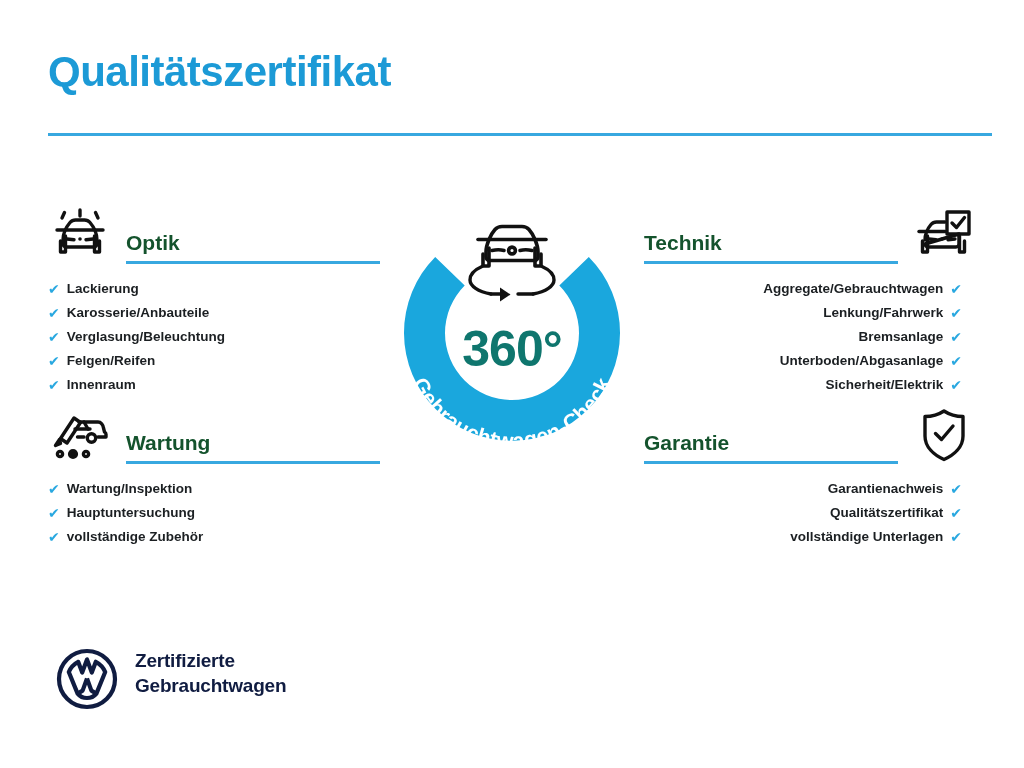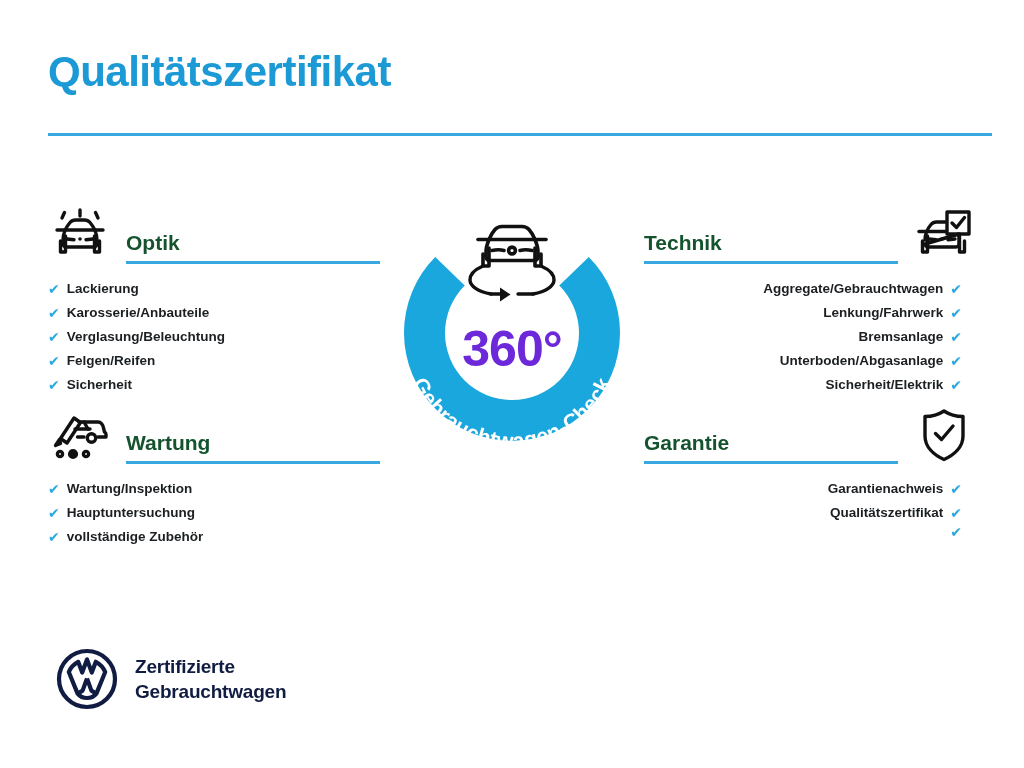--- a/index.html
+++ b/index.html
@@ -142,32 +142,32 @@
     width: 268px;
     height: 268px;
     display: flex;
     align-items: center;
     justify-content: center;
     pointer-events: none;
   }
   .badge-degrees {
     font-size: 50px;
     font-weight: 700;
-    color: #6d28d9;
+    color: #0f766e;
     letter-spacing: -1px;
     margin-top: 18px;
   }
 
   
   .footer-logo {
     position: absolute;
     left: 56px;
     top: 648px;
     display: flex;
-    align-items: center;
+    align-items: flex-start;
   }
   .vw-mark { width: 62px; height: 62px; flex: 0 0 62px; }
   .vw-mark svg { display: block; }
   .vw-wordmark {
     margin-left: 17px;
     font-size: 19px;
     font-weight: 700;
     color: #101c41;
     line-height: 25px;
     letter-spacing: -0.2px;
@@ -214,21 +214,21 @@
       <li class="item">
         <span class="check">✔</span>
         <span>Verglasung/Beleuchtung</span>
       </li>
       <li class="item">
         <span class="check">✔</span>
         <span>Felgen/Reifen</span>
       </li>
       <li class="item">
         <span class="check">✔</span>
-        <span>Sicherheit</span>
+        <span>Innenraum</span>
       </li>
     </ul>
   </div>
 
   <div class="block left" id="block-wartung">
     <div class="block-head">
       <div class="block-icon">
         <svg width="58" height="52" viewBox="0 0 58 52" fill="none" stroke="#111111" stroke-width="3.4" stroke-linecap="round" stroke-linejoin="round">
           <path d="M8.5 30.5 L4.5 36.5 L9.5 34.5 Z" fill="#111111"></path>
           <path d="M9.5 29.5 L23 9 L29.5 13.5 L16 34 Z"></path>
@@ -325,20 +325,21 @@
     <ul class="item-list">
       <li class="item">
         <span>Garantienachweis</span>
         <span class="check">✔</span>
       </li>
       <li class="item">
         <span>Qualitätszertifikat</span>
         <span class="check">✔</span>
       </li>
       <li class="item">
+        <span>vollständige Unterlagen</span>
         <span class="check">✔</span>
       </li>
     </ul>
   </div>
 
   <div class="badge">
     <svg width="268" height="268" viewBox="0 0 268 268">
       <defs>
         <path id="arcpath" d="M 26 134 A 108 108 0 1 0 242 134" fill="none"></path>
       </defs>

